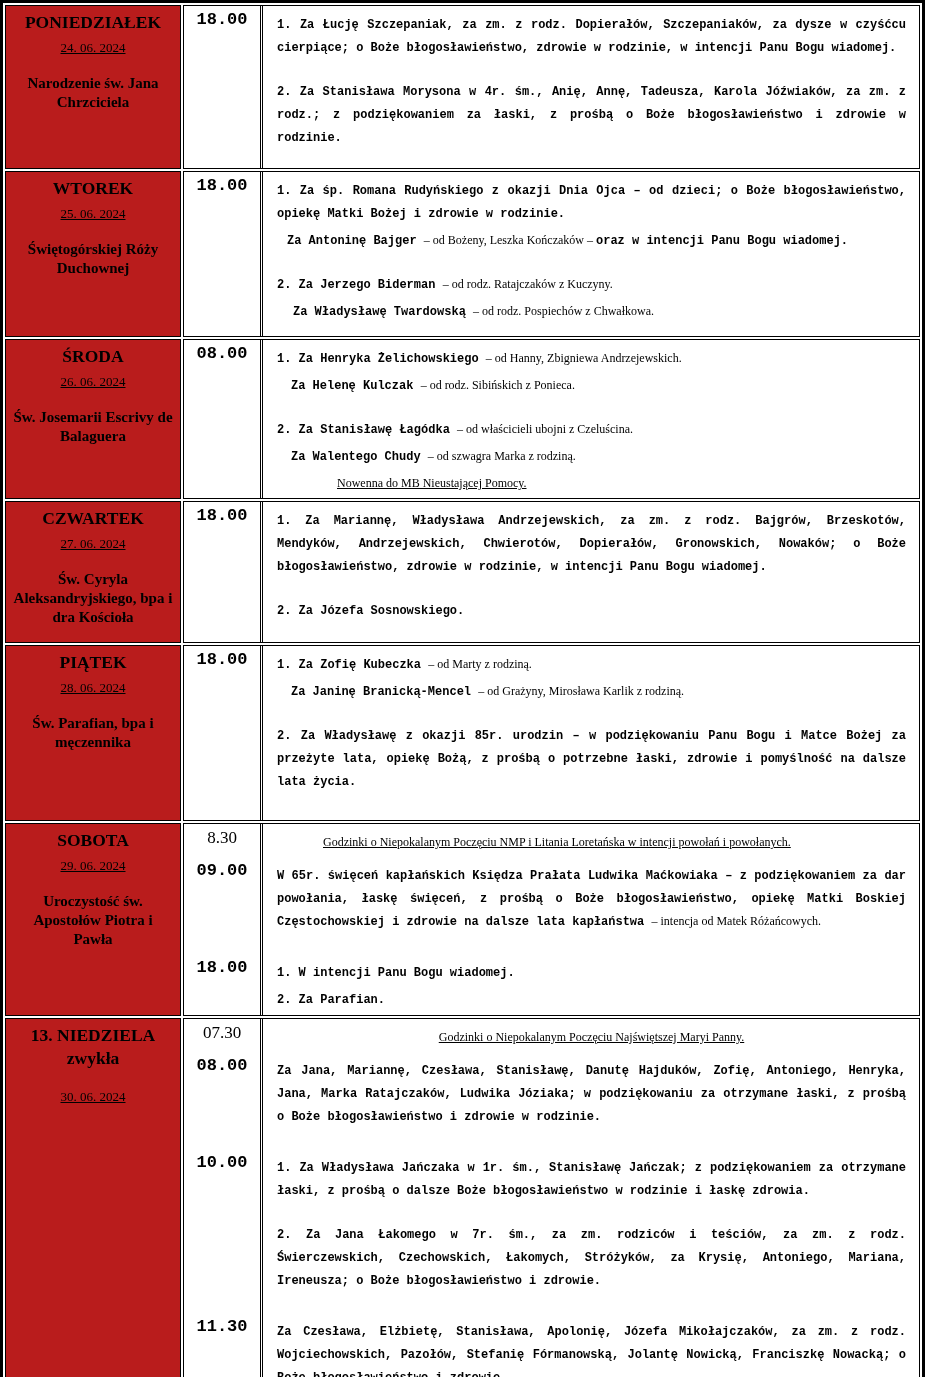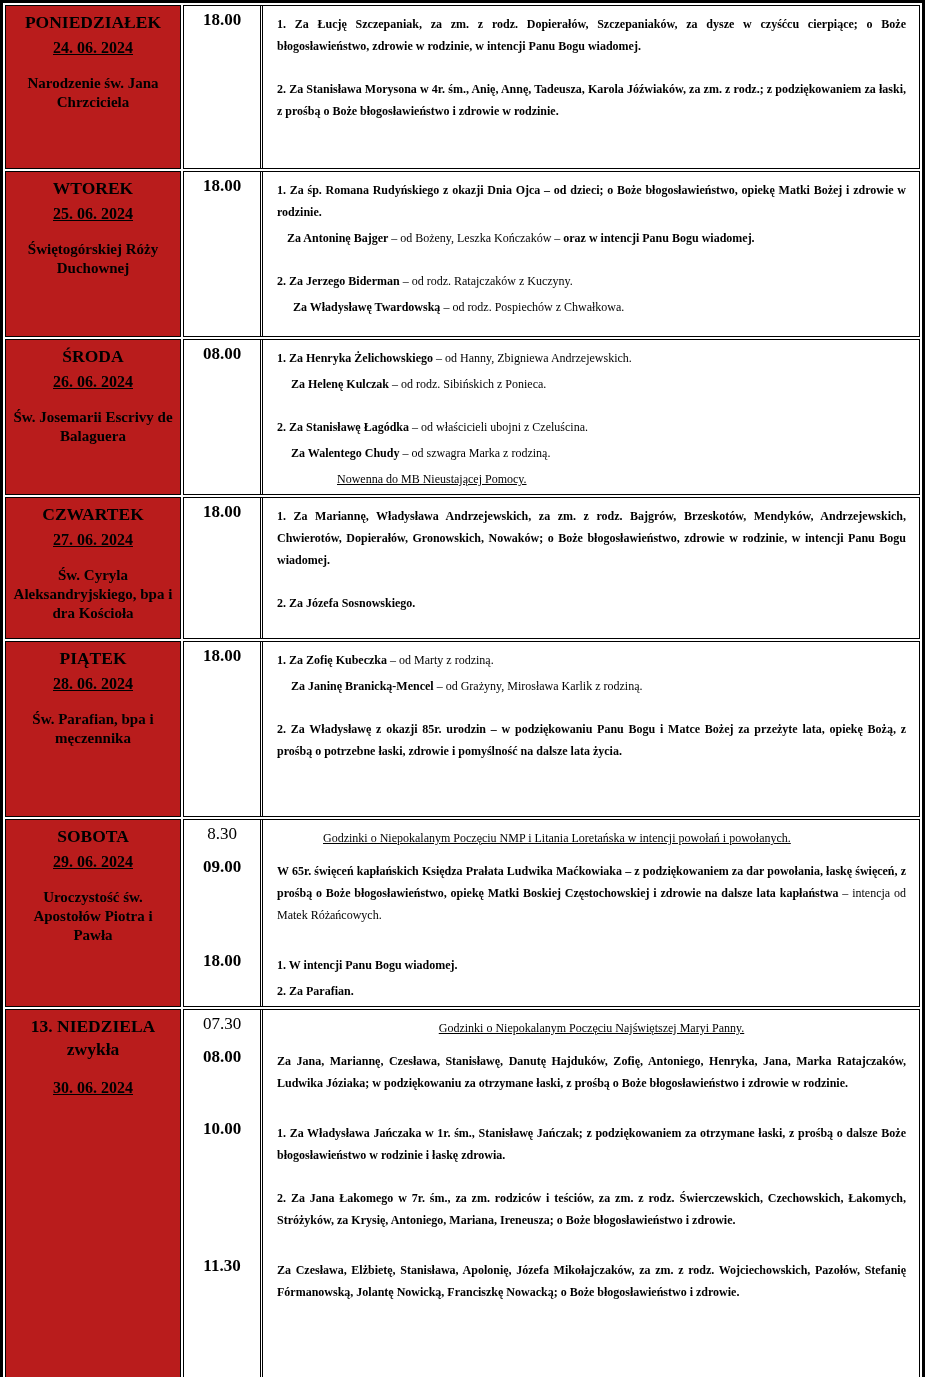--- a/index.html
+++ b/index.html
@@ -19,25 +19,25 @@
   .entry{display:flex;flex:0 0 auto;}
   .entry:last-child{flex:1 0 auto;}
   .etime{flex:0 0 76px;text-align:center;border-right:3px double #000;padding-top:3px;font-size:17px;line-height:21px;}
   .etime.b{font-weight:bold;}
   .etext{flex:1;padding:3px 9px 0 10px;}
   .para{font-size:12px;line-height:22px;margin:4px;}
   .para.justify{text-align:justify;}
   .para.center{text-align:center;}
   .para.left{text-align:left;}
   .para.sp{margin-bottom:21px;}
-  .b{font-weight:bold;}
+  .b{font-weight:bold;font-family:Liberation Mono, monospace;}
   .r{font-weight:normal;}
   .u{text-decoration:underline;}
   .l-day{font-weight:bold;font-size:17.5px;line-height:23px;}
-  .l-date{font-weight:bold;font-size:16px;line-height:23px;text-decoration:underline;margin-top:2px;}
+  .l-date{font-weight:normal;font-size:13px;line-height:23px;text-decoration:underline;margin-top:2px;}
   .l-feast{font-weight:bold;font-size:15px;line-height:19px;}
   .gap-before{margin-top:15px;}
 </style>
 </head>
 <body>
 
 <div class="sheet">
   <table class="sched">
     <tbody>
         <tr>

